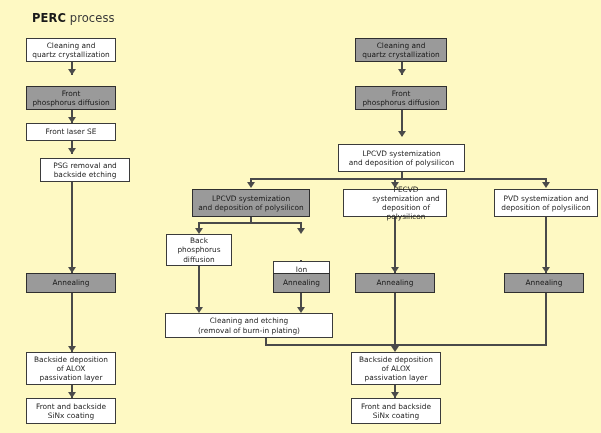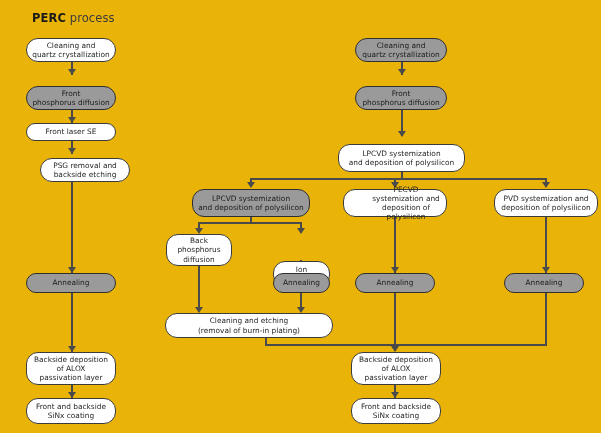--- a/index.html
+++ b/index.html
@@ -7,38 +7,38 @@
     padding: 0;
     background: #ffffff;
   }
   body {
     font-family: "DejaVu Sans", sans-serif;
   }
   #canvas {
     position: relative;
     width: 601px;
     height: 433px;
-    background: #eab308;
+    background: #fef9c3;
     overflow: hidden;
   }
   .title {
     position: absolute;
     font-size: 11.5px;
     color: #1a1a1a;
     white-space: nowrap;
     letter-spacing: 0.1px;
   }
   .title .strong { font-weight: bold; }
   .title .light { font-weight: normal; color: #3a3a3a; }
 
   .node {
     position: absolute;
     box-sizing: border-box;
     border: 1.2px solid #3b3b3b;
-    border-radius: 12px;
+    border-radius: 0;
     background: #ffffff;
     color: #1f1f1f;
     font-size: 7.4px;
     line-height: 9.2px;
     display: flex;
     align-items: center;
     justify-content: center;
     text-align: center;
     padding: 1px 2px;
     z-index: 3;

